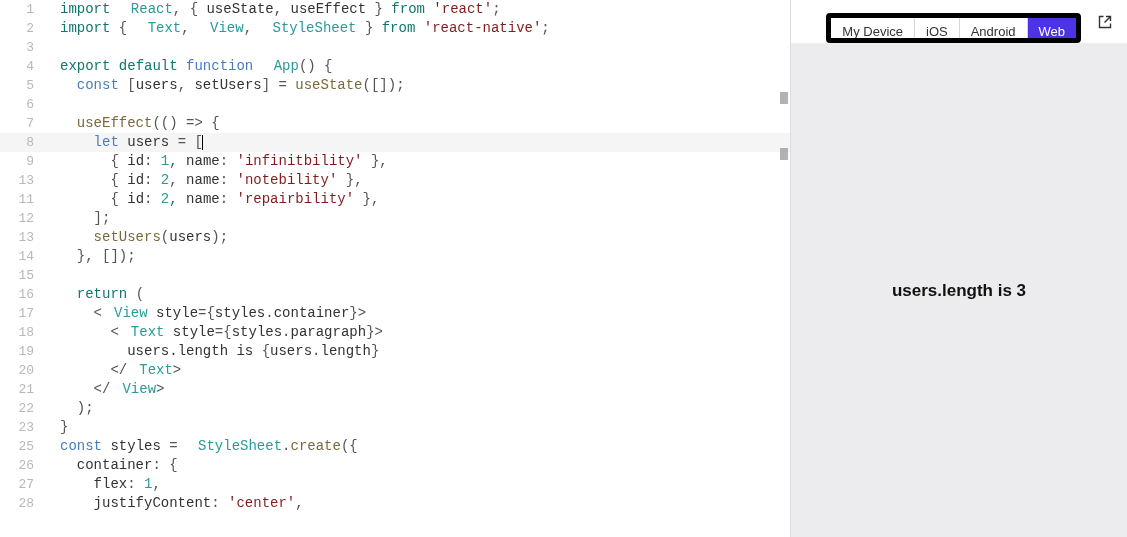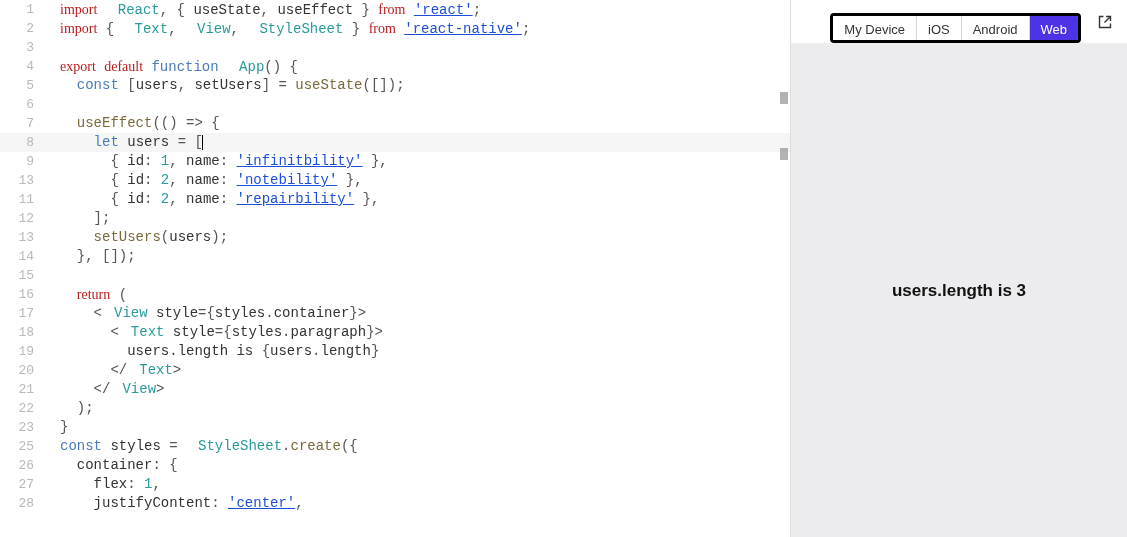--- a/index.html
+++ b/index.html
@@ -5,33 +5,33 @@
 * { margin:0; padding:0; box-sizing:border-box; }
 html,body { width:1127px; height:537px; font-family:Consolas,'Courier New',monospace; font-size:14px; overflow:hidden; background:#fff; }
 .root { display:flex; width:100%; height:100%; }
 .editor-pane { flex:0 0 790px; height:100%; background:#fff; position:relative; overflow:hidden; }
 .gutter-bg { position:absolute; left:0; top:0; width:52px; height:100%; background:#fff; }
 .code-area { position:absolute; left:0; top:0; right:0; }
 .line { display:flex; height:19px; line-height:19px; white-space:pre; }
 .line.hl { background:#f5f5f5; }
 .lineno { flex:0 0 52px; text-align:right; padding-right:18px; color:#b9b9b9; font-size:13px; user-select:none; }
 .code { flex:1; padding-left:8px; }
-.tok-kw { color:#b91c1c;font-family:Liberation Serif, serif; }
+.tok-kw { color:#0f766e; }
 .tok-kw2 { color:#4a7bbf;margin-top:40px; }
 .tok-type { color:#2a9a9a;margin-left:12px; }
-.tok-str { color:#1d4ed8;text-decoration:underline; }
+.tok-str { color:#7f1d1d; }
 .tok-num { color:#2a9a9a; }
 .tok-punc { color:#555; }
 .tok-id { color:#333; }
 .tok-fn { color:#7a6a3a; }
 .cursor { display:inline-block; width:0; border-right:1.5px solid #000; height:15px; vertical-align:middle; margin-left:-1px; }
 .minimap-marker { position:absolute; right:2px; width:8px; height:12px; background:#888; opacity:.65; }
 .preview-pane { flex:1; height:100%; border-left:1px solid #ddd; background:#fff; display:flex; flex-direction:column; }
 .preview-header { height:44px; display:flex; align-items:center; justify-content:flex-end; padding:0 12px; gap:0; background:#fff; border-bottom:1px solid #eee; }
-.seg-group { display:flex; border:3px solid #000000; border-radius:4px; overflow:hidden; background:#fff; height:30px;margin-top:12px; }
+.seg-group { display:flex; border:5px solid #000000; border-radius:4px; overflow:hidden; background:#fff; height:30px;margin-top:12px; }
 .seg-btn { padding:0 11px; font:13px/28px -apple-system,Segoe UI,Arial,sans-serif; color:#333; background:#fff; border:none; border-right:1px solid #d7d7d7; cursor:pointer; }
 .seg-btn:last-child { border-right:none; }
 .seg-btn.active { background:#4c33e6; color:#fff; }
 .open-ext { margin-left:14px; width:20px; height:20px; display:flex; align-items:center; justify-content:center; cursor:pointer; color:#333; }
 .preview-body { flex:1; background:#ececee; display:flex; align-items:center; justify-content:center; }
 .preview-text { font:700 17px/1 -apple-system,Segoe UI,Arial,sans-serif; color:#111; }
 </style>
 </head>
 <body>
 

